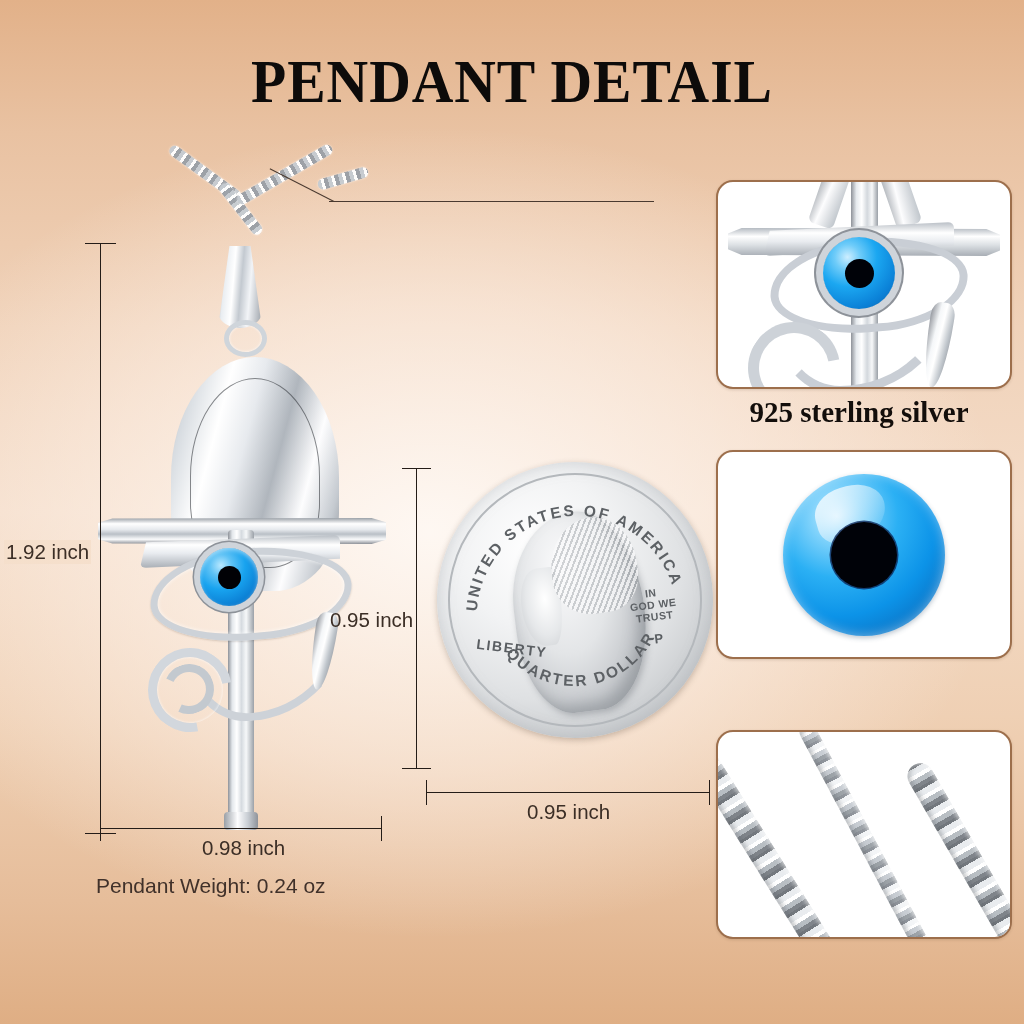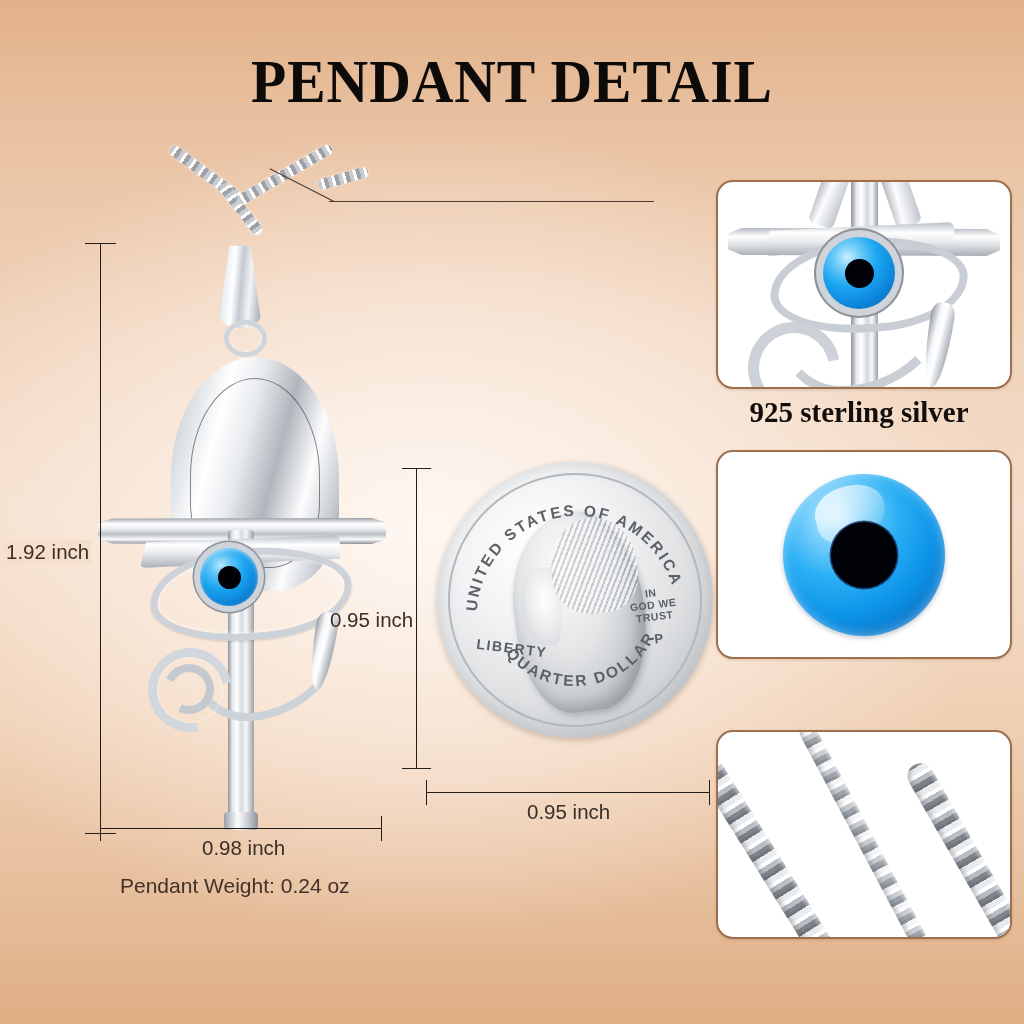--- a/index.html
+++ b/index.html
@@ -271,21 +271,21 @@
     <div class="lbl sz" style="left:4px;top:500px;background:linear-gradient(90deg,rgba(245,223,203,.9),rgba(245,223,203,.9));padding:0 2px;margin-top:40px;">1.92 inch</div>
   </div>
 
   <div>
     <div class="dim-h" style="left:100px;top:828px;width:282px;"></div>
     <div class="cap-v" style="left:100px;top:816px;height:25px;"></div>
     <div class="cap-v" style="left:381px;top:816px;height:25px;"></div>
     <div class="lbl sz" style="left:202px;top:836px;">0.98 inch</div>
   </div>
 
-  <div class="lbl" style="left:120px;top:874px;font-size:21px;">Pendant Weight:  0.24 oz</div>
+  <div class="lbl" style="left:96px;top:874px;font-size:21px;">Pendant Weight:  0.24 oz</div>
 
   <div>
     <div class="dim-v" style="left:416px;top:468px;height:300px;"></div>
     <div class="cap-h" style="left:402px;top:468px;width:29px;"></div>
     <div class="cap-h" style="left:402px;top:768px;width:29px;"></div>
     <div class="lbl sz" style="left:330px;top:608px;">0.95 inch</div>
   </div>
 
   <div>
     <div class="dim-h" style="left:426px;top:792px;width:284px;"></div>

